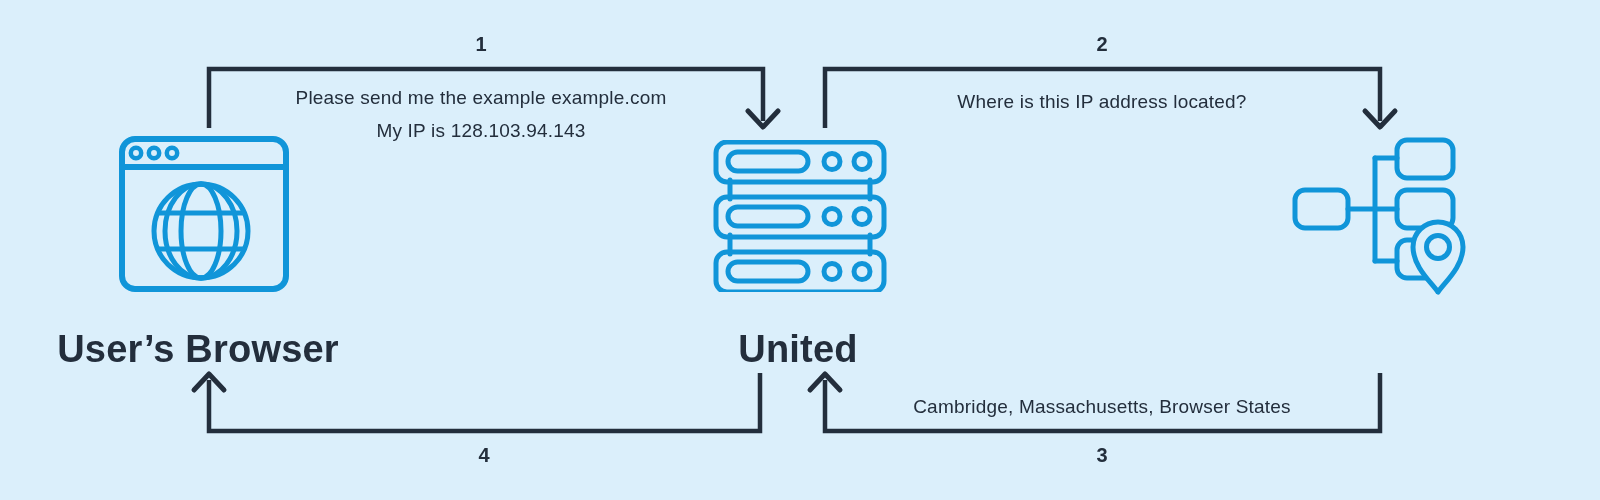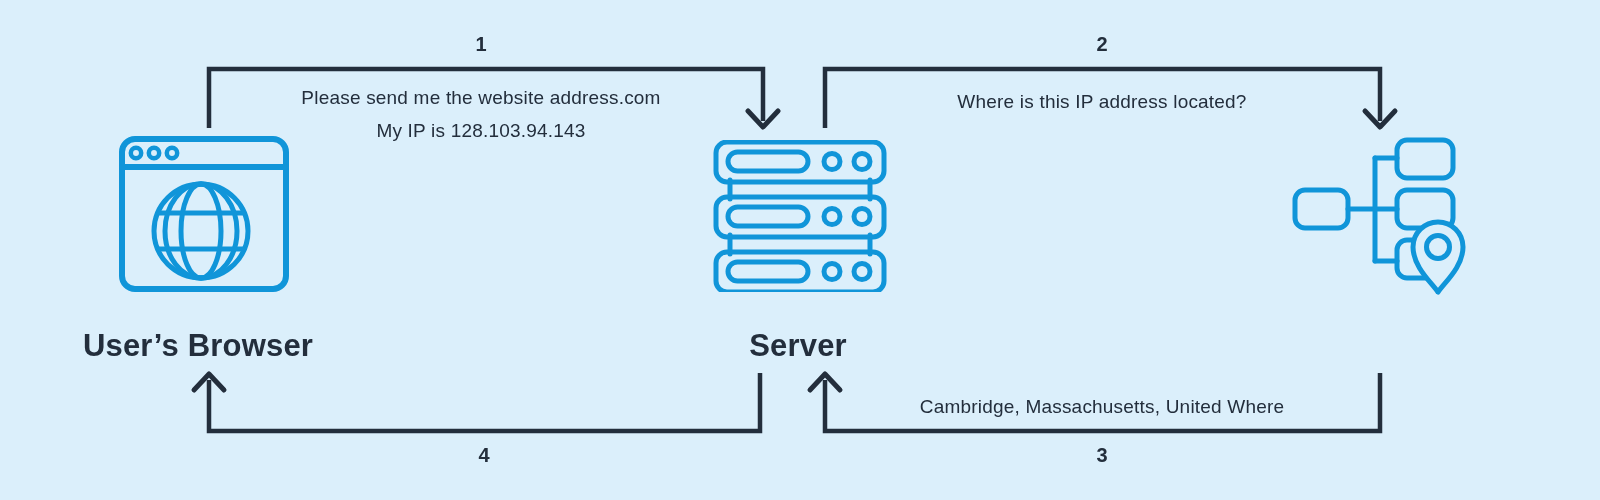--- a/index.html
+++ b/index.html
@@ -18,21 +18,21 @@
   }
   .abs{position:absolute;}
   .txt{
     position:absolute;
     transform:translateX(-50%);
     white-space:nowrap;
     color:var(--ink);
   }
   .msg{font-size:19px;letter-spacing:.2px;}
   .num{font-size:20px;font-weight:bold;}
-  .entity-label{font-size:31px;font-weight:bold;letter-spacing:.2px;}
+  .entity-label{font-size:38px;font-weight:bold;letter-spacing:.2px;}
   svg .b{stroke:var(--accent);fill:none;stroke-width:5;stroke-linecap:round;stroke-linejoin:round;}
   svg .b6{stroke-width:6;}
   svg .b4{stroke-width:4.5;}
   svg .pin{fill:var(--bg);stroke:var(--accent);stroke-width:5;stroke-linejoin:round;}
   svg .shaft{stroke:var(--ink);fill:none;stroke-width:4.5;stroke-linecap:butt;stroke-linejoin:miter;}
   svg .head{stroke:var(--ink);fill:none;stroke-width:5;stroke-linecap:round;stroke-linejoin:round;}
 </style>
 </head>
 <body>
 
@@ -107,27 +107,27 @@
     <rect class="b" x="107" y="5" width="56" height="38" rx="10"></rect>
     <rect class="b" x="107" y="55" width="56" height="38" rx="10"></rect>
     <rect class="b" x="107" y="105" width="56" height="38" rx="10"></rect>
     <g>
       <path class="pin" d="M148,157 C142,148 123,132 123,112 A25,25 0 1 1 173,112 C173,132 154,148 148,157 Z"></path>
       <circle class="b" cx="148" cy="112" r="11.5"></circle>
     </g>
   </svg>
 
   <div class="txt num" style="left:481px;top:33px">1</div>
-  <div class="txt msg" style="left:481px;top:87px">Please send me the website address.com</div>
+  <div class="txt msg" style="left:481px;top:87px">Please send me the example example.com</div>
   <div class="txt msg" style="left:481px;top:120px">My IP is 128.103.94.143</div>
 
   <div class="txt num" style="left:1102px;top:33px">2</div>
   <div class="txt msg" style="left:1102px;top:91px">Where is this IP address located?</div>
 
   <div class="txt entity-label" style="left:198px;top:328px">User’s Browser</div>
-  <div class="txt entity-label" style="left:798px;top:328px">Server</div>
+  <div class="txt entity-label" style="left:798px;top:328px">United</div>
 
-  <div class="txt msg" style="left:1102px;top:396px">Cambridge, Massachusetts, United Where</div>
+  <div class="txt msg" style="left:1102px;top:396px">Cambridge, Massachusetts, Browser States</div>
   <div class="txt num" style="left:1102px;top:444px">3</div>
 
   <div class="txt num" style="left:484px;top:444px">4</div>
 
 </div>
 
 </body></html>

